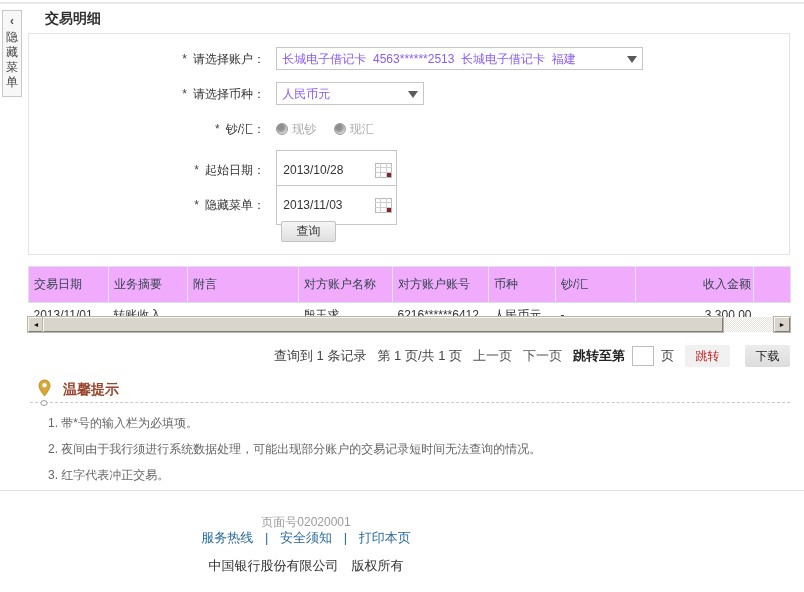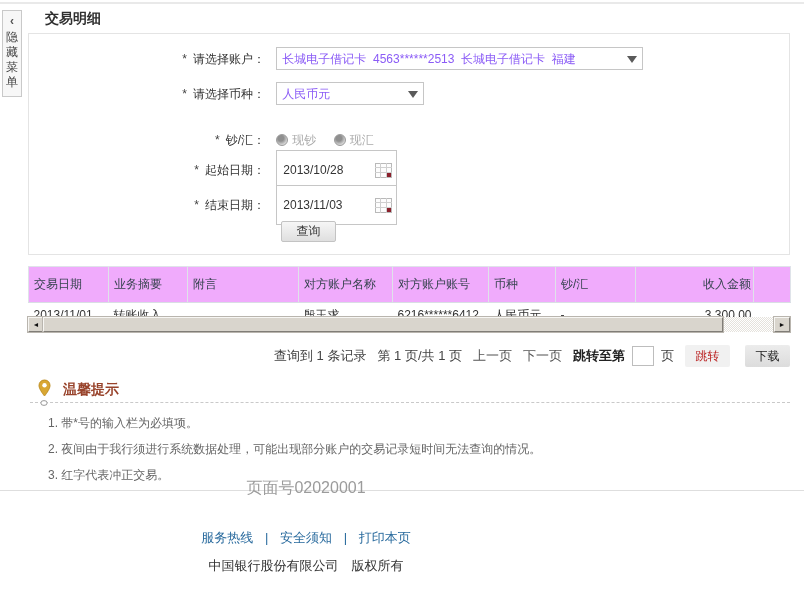--- a/index.html
+++ b/index.html
@@ -71,21 +71,21 @@
   
   .tips-dash { position:absolute; top:392px; left:2px; width:760px; border-top:1px dashed #c9c9c9; }
   .tips-head { position:absolute; top:368px; left:10px; display:flex; align-items:flex-start; }
   .pin-icon { margin-top:1px; }
   .tips-title { margin:3px 0 0 10px; font-size:14px; font-weight:bold; color:#98432b;text-align:center; }
   .tip-item { position:absolute; left:20px; color:#666; font-size:12px; }
 
   
   .footer-sep { position:absolute; top:490px; left:0; width:804px; border-top:1px solid #dedede; }
   .f-line { position:absolute; left:0; width:612px; text-align:center; }
-  .f-page { top:478px; color:#9b9b9b; font-size:16px; }
+  .f-page { top:514px; color:#9b9b9b; font-size:12px; }
   .f-links { top:529px; color:#2a6b9e; font-size:13px; }
   .f-links .flink { color:#2a6b9e; cursor:pointer; margin:0 4px; }
   .f-links .sep { color:#2a6b9e; margin:0 4px; }
   .f-copy { top:557px; color:#333; font-size:13px; white-space:pre; }
 </style>
 </head>
 <body>
 
 <div class="topline"></div>
 
@@ -105,40 +105,40 @@
         <span class="arrow-down"></span>
       </span>
     </div>
     <div class="form-row" style="top:48px;">
       <span class="lbl"><span class="req">*</span><span>请选择币种：</span></span>
       <span class="ctrl select-box" style="width:148px;">
         <span class="sv">人民币元</span>
         <span class="arrow-down"></span>
       </span>
     </div>
-    <div class="form-row radio-group" style="top:83px;margin-top:11px;">
+    <div class="form-row radio-group" style="top:83px;">
       <span class="lbl" style="color:#333;"><span class="req">*</span><span>钞/汇：</span></span>
       <span class="ctrl">
         <span class="radio-opt"><span class="radio"></span><span>现钞</span></span>
         <span class="radio-opt"><span class="radio"></span><span>现汇</span></span>
       </span>
     </div>
     <div class="form-row" style="top:116px;">
       <span class="lbl"><span class="req">*</span><span>起始日期：</span></span>
       <span class="ctrl date-box">
         <span>2013/10/28</span>
         <svg class="cal" width="17" height="15" viewBox="0 0 17 15">
           <rect x="0.5" y="0.5" width="16" height="14" fill="#fdfdfd" stroke="#b9b9b9"></rect>
           <path d="M0 4.5h17M0 9.5h17M5.5 0v15M11.5 0v15" stroke="#cfcfcf" fill="none"></path>
           <rect x="12" y="10" width="4" height="4" fill="#8b1f2b"></rect>
         </svg>
       </span>
     </div>
     <div class="form-row" style="top:151px;">
-      <span class="lbl"><span class="req">*</span><span>结束日期：</span></span>
+      <span class="lbl"><span class="req">*</span><span>隐藏菜单：</span></span>
       <span class="ctrl date-box">
         <span>2013/11/03</span>
         <svg class="cal" width="17" height="15" viewBox="0 0 17 15">
           <rect x="0.5" y="0.5" width="16" height="14" fill="#fdfdfd" stroke="#b9b9b9"></rect>
           <path d="M0 4.5h17M0 9.5h17M5.5 0v15M11.5 0v15" stroke="#cfcfcf" fill="none"></path>
           <rect x="12" y="10" width="4" height="4" fill="#8b1f2b"></rect>
         </svg>
       </span>
     </div>
     <div class="query-btn">查询</div>

